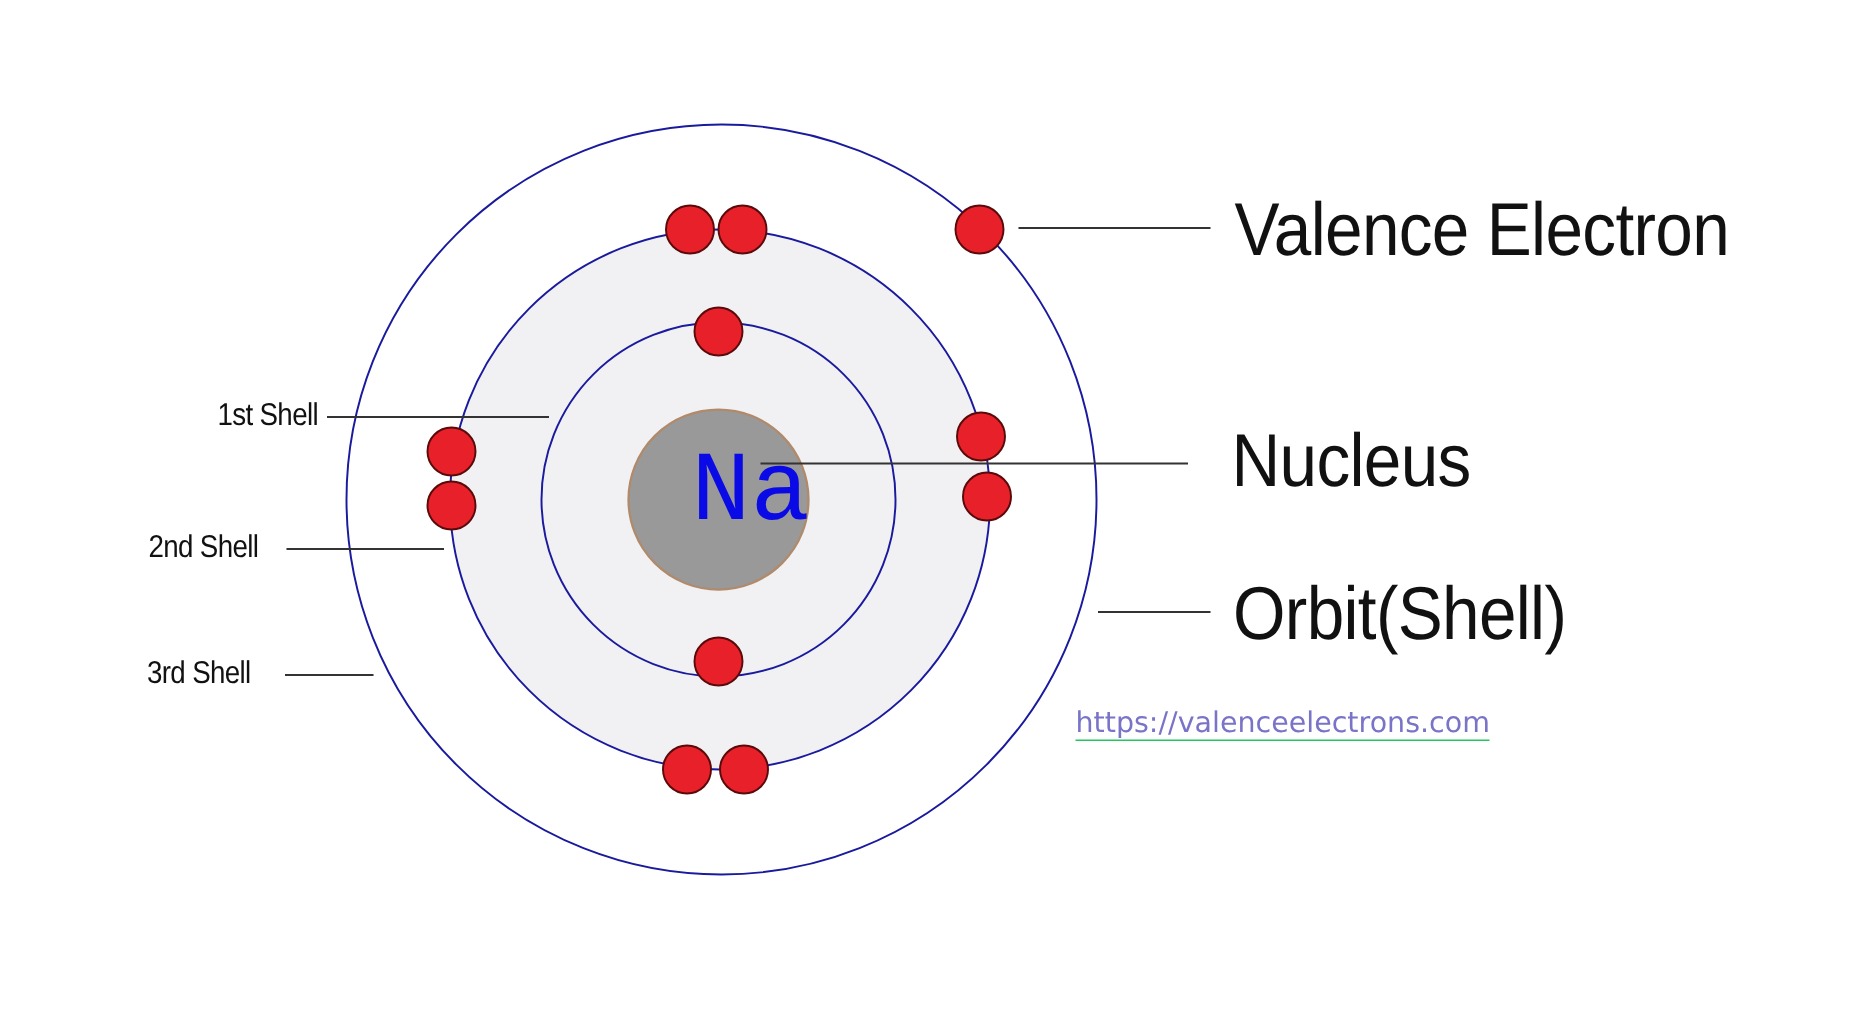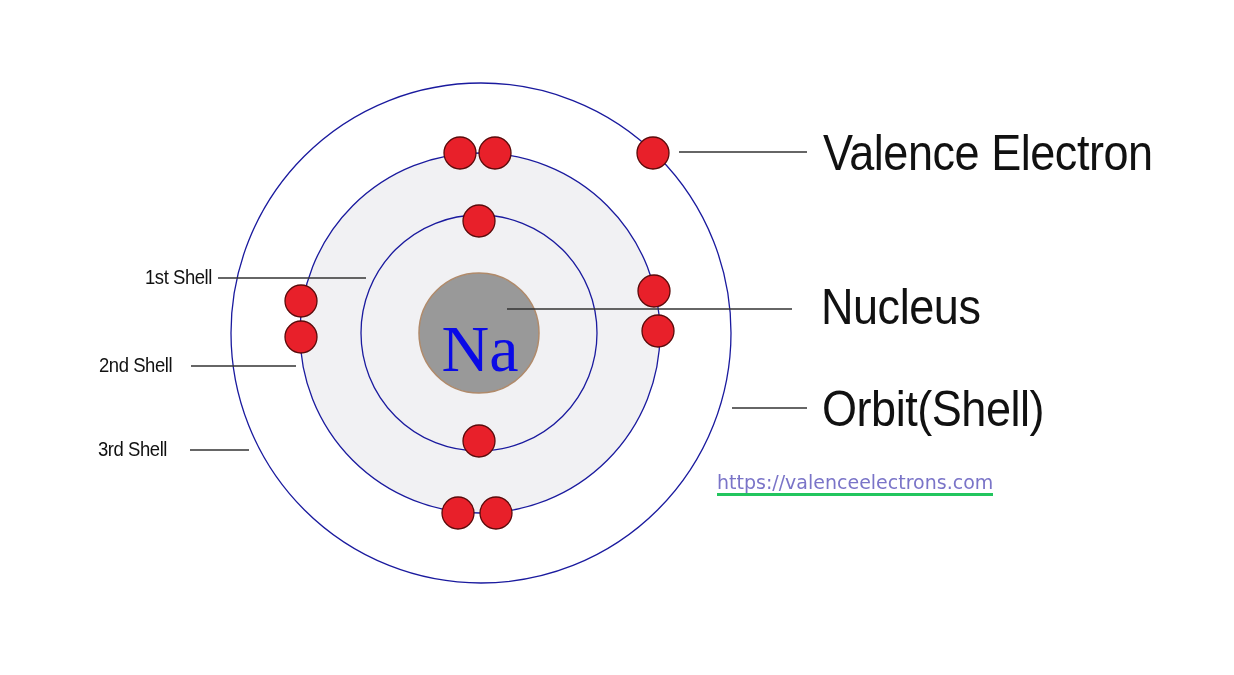--- a/index.html
+++ b/index.html
@@ -1,22 +1,22 @@
 <!DOCTYPE html>
 <html><head>
   <meta charset="utf-8">
   <style>
     html, body { margin:0; padding:0; background:#ffffff; }
     body { width:1234px; height:675px; position:relative; overflow:hidden; font-family:"Liberation Sans", sans-serif; }
     svg { position:absolute; left:0; top:0; }
     .lbl { position:absolute; color:#111; white-space:nowrap; font-family:"Liberation Sans", sans-serif; line-height:1; }
     .small { font-size:21px; letter-spacing:-0.5px; transform:scaleX(0.88); transform-origin:left center; }
     .big { font-size:50px; letter-spacing:-0.5px; transform:scaleX(0.9); transform-origin:left center; }
-    .url { position:absolute; left:717px; top:471px; font-size:19px; color:#7a74c8; border-bottom:3px solid #22c55e; font-family:"DejaVu Sans", sans-serif; }
-    .sym { position:absolute; left:420px; top:296px; width:120px; text-align:center; font-size:66px; color:#0a0ae6; font-family:Liberation Serif, serif; line-height:1;margin-top:20px; }
+    .url { position:absolute; left:717px; top:471px; font-size:19px; color:#7a74c8; border-bottom:1px solid #22c55e; font-family:"DejaVu Sans", sans-serif; }
+    .sym { position:absolute; left:420px; top:296px; width:120px; text-align:right; font-size:66px; color:#0a0ae6; font-family:Liberation Mono, monospace; line-height:1; }
   </style>
 </head>
 <body>
 
 <svg width="1234" height="675">
 
   <circle cx="481" cy="333" r="250" fill="#ffffff" stroke="#1a1a9e" stroke-width="1.3"></circle>
 
   <circle cx="480" cy="333" r="180" fill="#f1f1f3" stroke="#1a1a9e" stroke-width="1.3"></circle>
 

